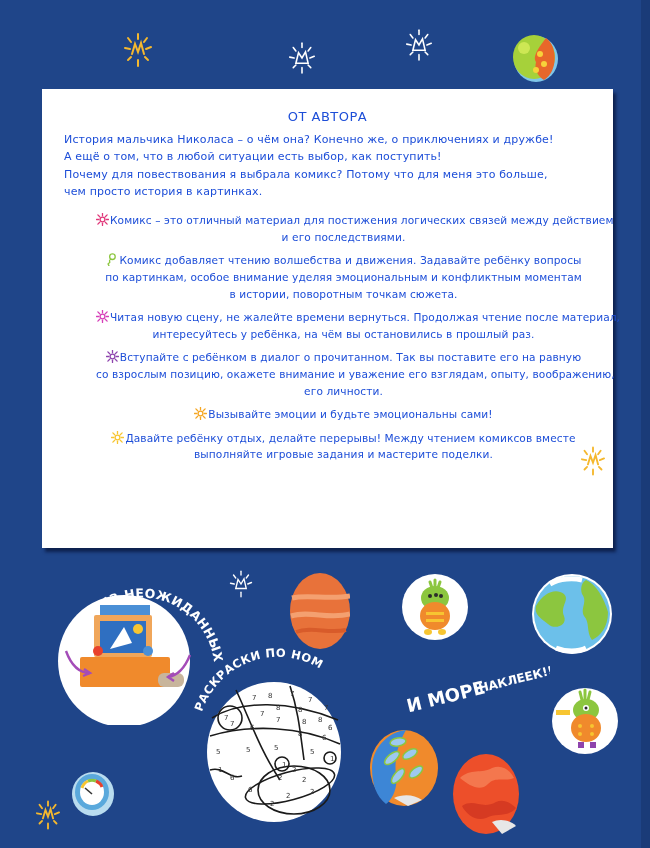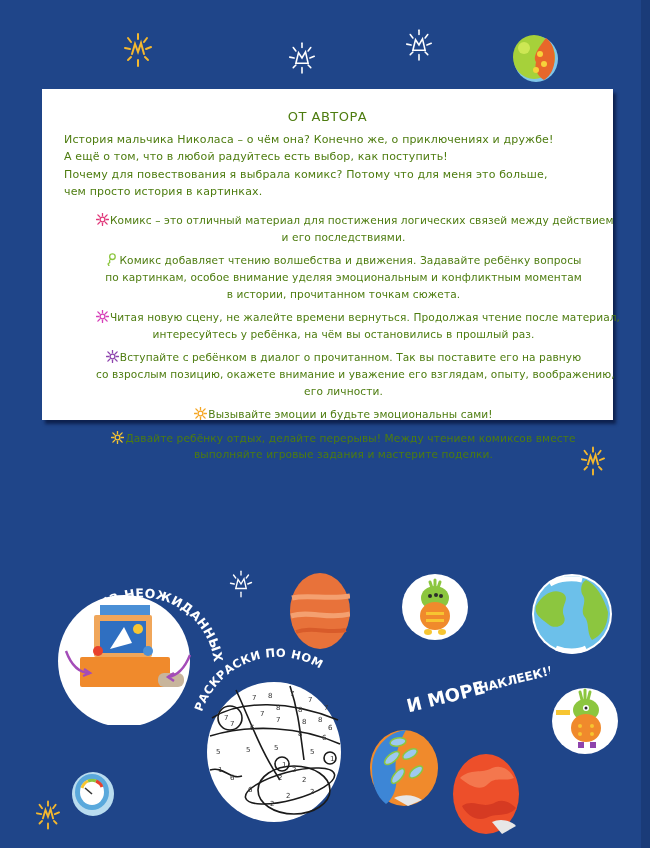--- a/index.html
+++ b/index.html
@@ -1,19 +1,19 @@
 <!DOCTYPE html>
 <html><head>
 <meta charset="utf-8">
 <style>
   html, body { margin:0; padding:0; }
   body { width:650px; height:848px; background:#1f4589; position:relative; overflow:hidden; font-family:"DejaVu Sans", sans-serif; }
   .right-strip { position:absolute; right:0; top:0; width:9px; height:848px; background:#1a3b78; }
   .deco { position:absolute; }
-  .card { position:absolute; left:42px; top:89px; width:571px; height:331px; background:#ffffff; box-shadow:3px 4px 3px rgba(8,22,60,0.75); box-sizing:border-box; padding:0 22px; color:#4d7c0f; }
+  .card { position:absolute; left:42px; top:89px; width:571px; height:459px; background:#ffffff; box-shadow:3px 4px 3px rgba(8,22,60,0.75); box-sizing:border-box; padding:0 22px; color:#1d4ed8; }
   .card-title { text-align:center; font-size:13px; letter-spacing:0.5px; margin-top:20px; height:20px; }
   .intro { font-size:11px; line-height:17.3px; margin-top:2px; letter-spacing:0.15px; }
   .intro div { white-space:nowrap; }
   .tip { font-size:10.6px; line-height:16.6px; text-align:center; margin-top:7px; letter-spacing:0.1px; }
   .tip div { white-space:nowrap;margin-left:32px; }
   .tip .b { display:inline-block; width:13px; height:13px; vertical-align:-2px; margin-right:1px; }
   svg text { font-family:"DejaVu Sans", sans-serif; }
 </style>
 </head>
 <body>
@@ -67,21 +67,21 @@
   <circle cx="30" cy="22" r="3" fill="#f7d23a"></circle>
     <circle cx="34" cy="32" r="3" fill="#f7d23a"></circle>
     <circle cx="26" cy="38" r="3" fill="#f7d23a"></circle>
   <circle cx="14" cy="16" r="6" fill="#d7ec5b" opacity="0.8"></circle>
 </svg>
 
 <div class="card">
   <div class="card-title">ОТ АВТОРА</div>
   <div class="intro">
     <div>История мальчика Николаса – о чём она? Конечно же, о приключениях и дружбе!</div>
-    <div>А ещё о том, что в любой радуйтесь есть выбор, как поступить!</div>
+    <div>А ещё о том, что в любой ситуации есть выбор, как поступить!</div>
     <div>Почему для повествования я выбрала комикс? Потому что для меня это больше,</div>
     <div>чем просто история в картинках.</div>
   </div>
 
   <div class="tip" style="margin-top:12px">
     <div><svg class="b" viewBox="0 0 14 14">
           <g stroke="#e0387a" stroke-width="1.4" fill="none" stroke-linecap="round">
             <circle cx="7" cy="7" r="2.6"></circle>
             <line x1="7" y1="0.5" x2="7" y2="3"></line>
             <line x1="7" y1="11" x2="7" y2="13.5"></line>
@@ -97,21 +97,21 @@
   </div>
 
   <div class="tip">
     <div><svg class="b" viewBox="0 0 14 14">
           <g stroke="#8cc63f" stroke-width="1.4" fill="none" stroke-linecap="round">
             <circle cx="8" cy="4" r="3"></circle>
             <path d="M6 7 C3 8 7 10 4 11 C2 12 5 13 4 14"></path>
           </g>
         </svg><span>Комикс добавляет чтению волшебства и движения. Задавайте ребёнку вопросы</span></div>
     <div>по картинкам, особое внимание уделяя эмоциональным и конфликтным моментам</div>
-    <div>в истории, прочитанном точкам сюжета.</div>
+    <div>в истории, поворотным точкам сюжета.</div>
   </div>
 
   <div class="tip">
     <div><svg class="b" viewBox="0 0 14 14">
           <g stroke="#d63fb8" stroke-width="1.4" fill="none" stroke-linecap="round">
             <circle cx="7" cy="7" r="2.6"></circle>
             <line x1="7" y1="0.5" x2="7" y2="3"></line>
             <line x1="7" y1="11" x2="7" y2="13.5"></line>
             <line x1="0.5" y1="7" x2="3" y2="7"></line>
             <line x1="11" y1="7" x2="13.5" y2="7"></line>

